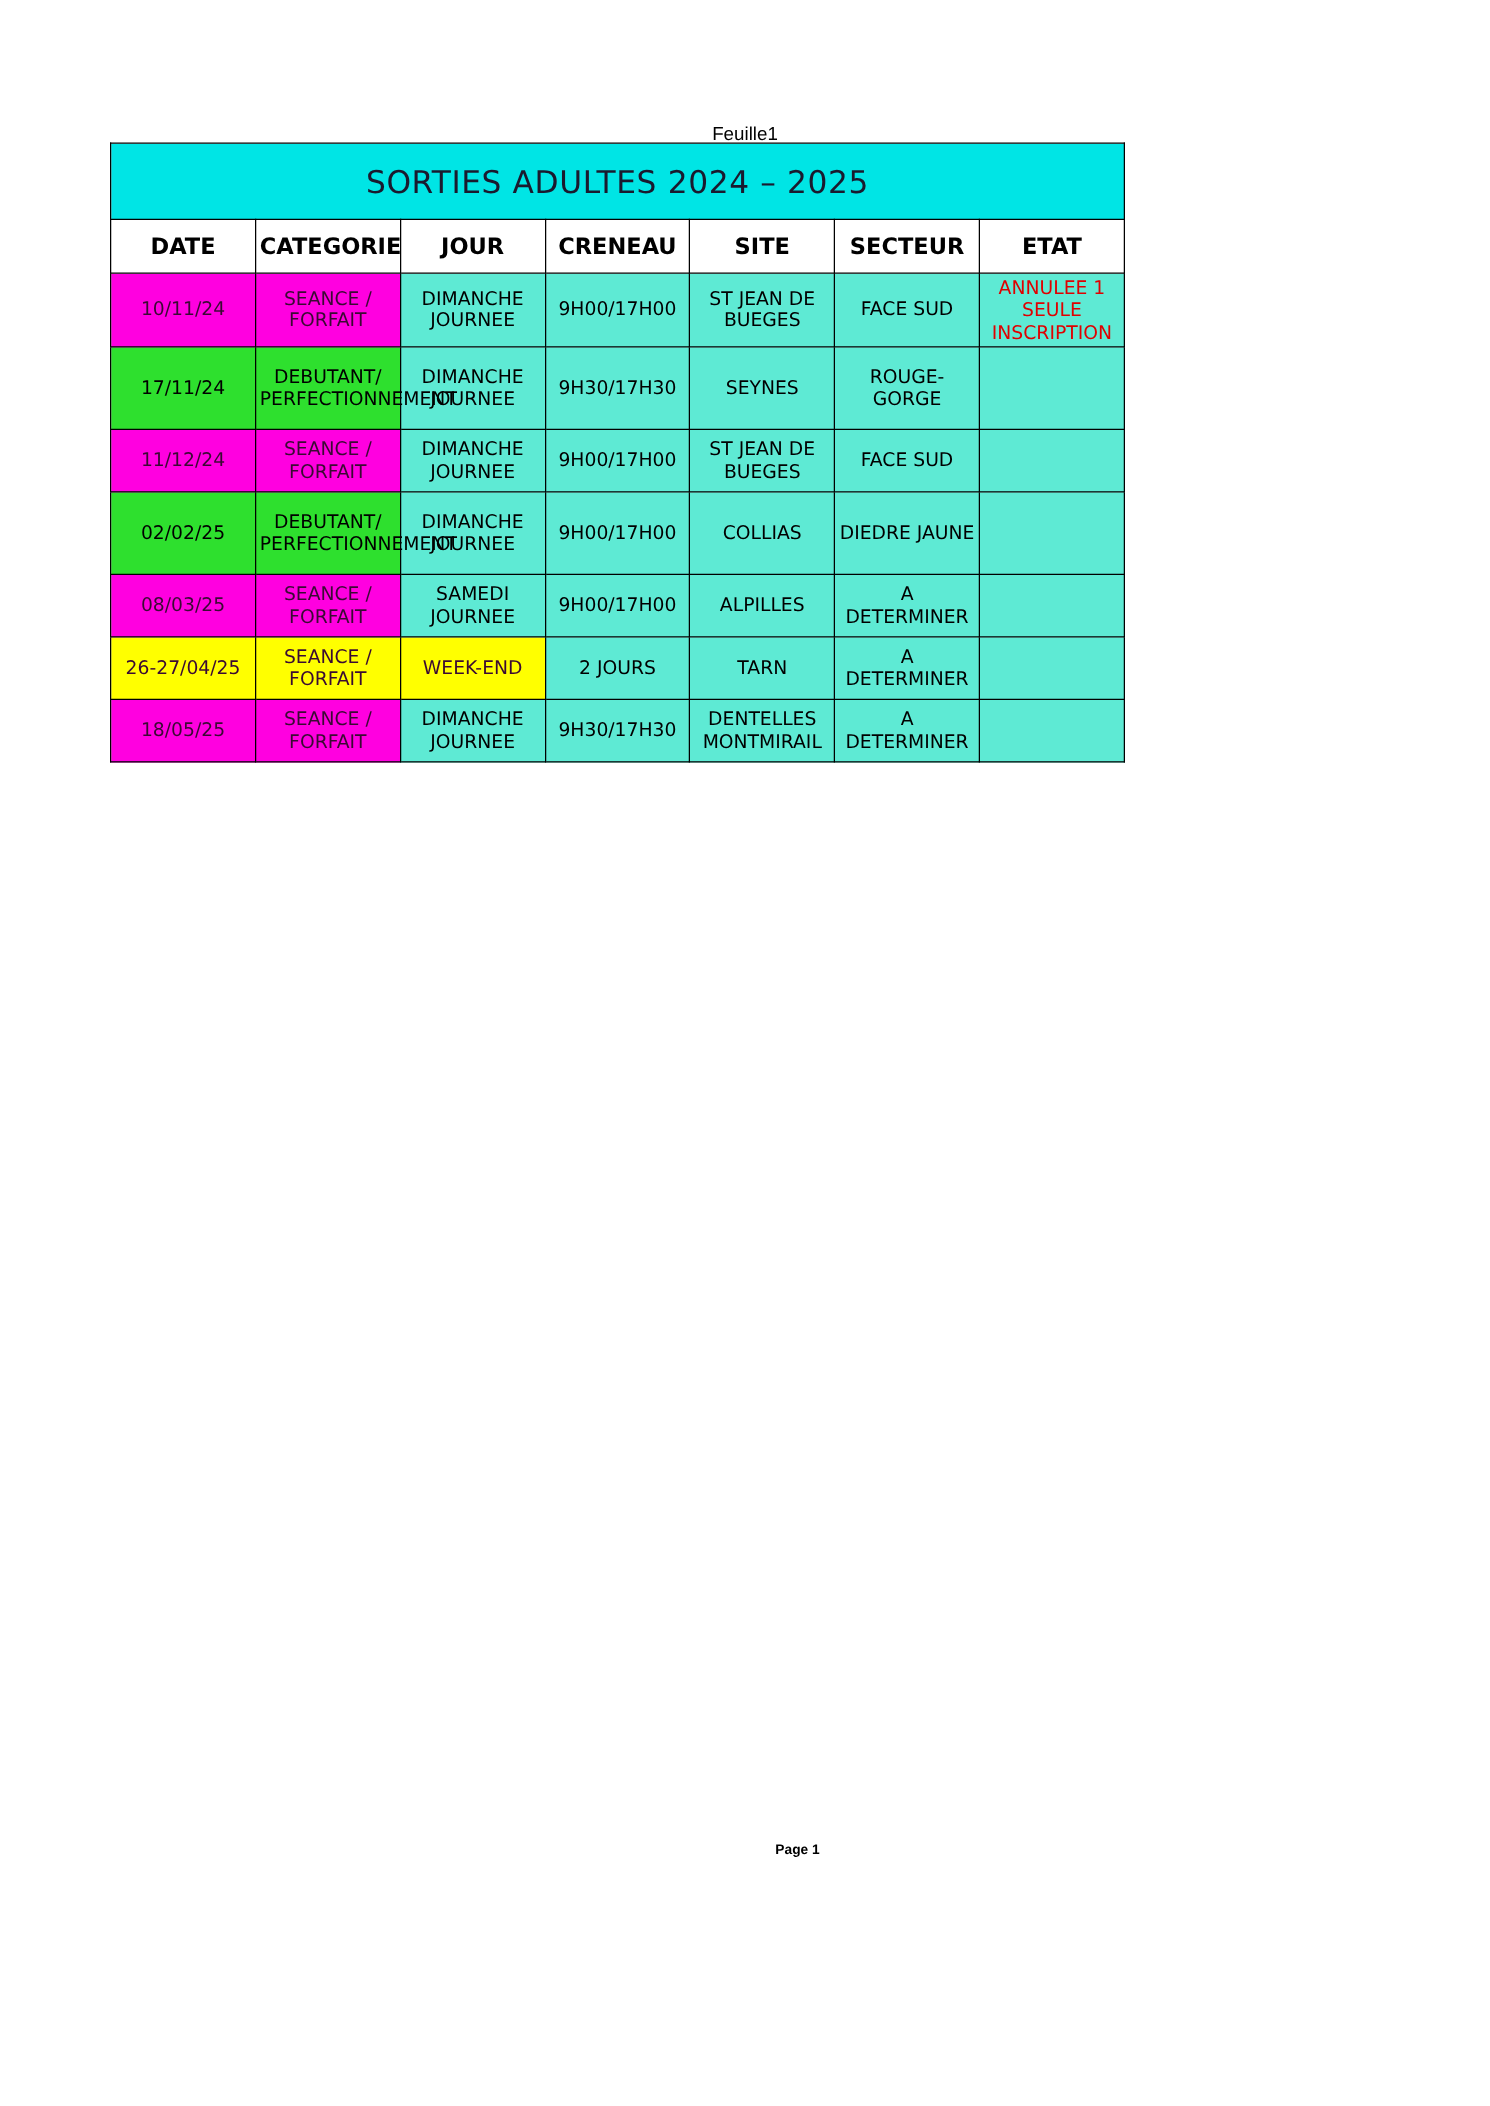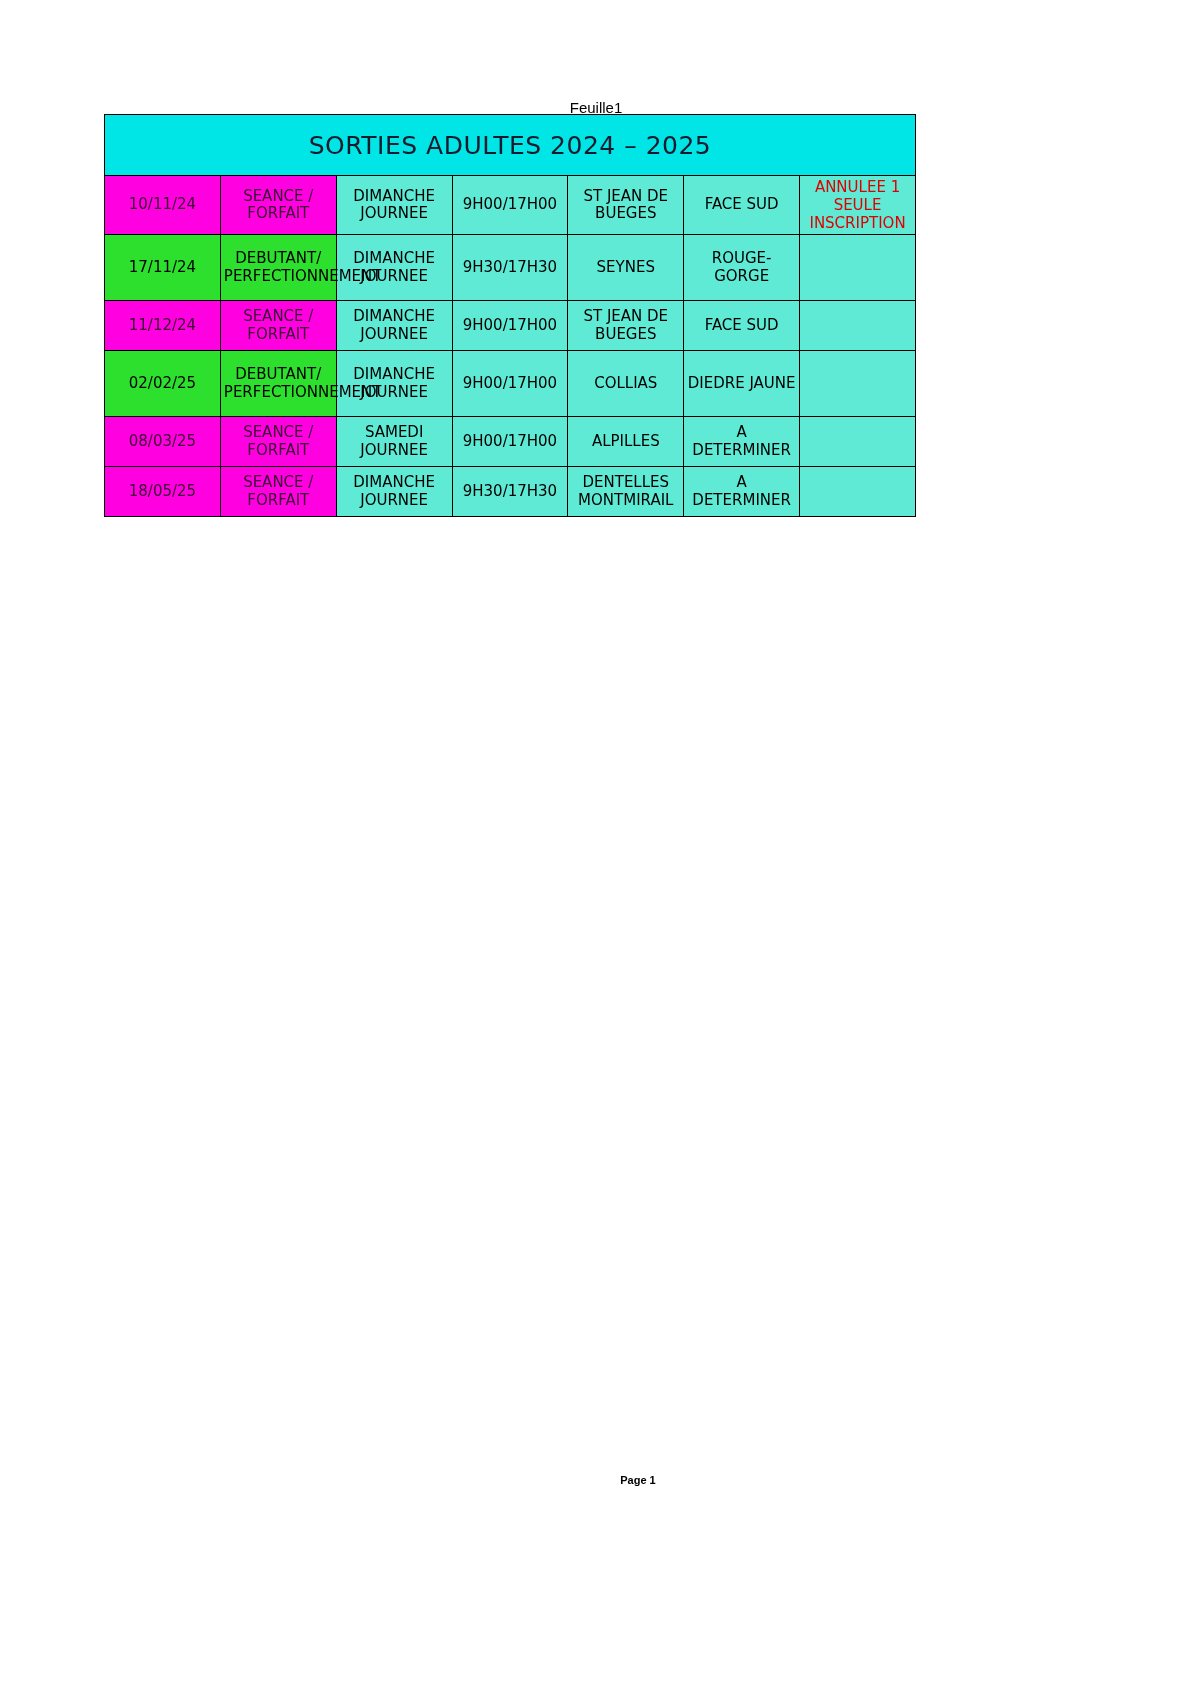--- a/index.html
+++ b/index.html
@@ -38,21 +38,21 @@
     text-align: center;
     font-size: 11px;
     font-weight: bold;
     font-family: "Liberation Sans", sans-serif;
     color: #000;
     padding-left: 42px;
   }
   .table-wrap {
     position: absolute;
     top: 114px;
-    left: 104px;
+    left: 88px;
     width: 964px;
   }
   table.sheet {
     border-collapse: collapse;
     table-layout: fixed;
     width: 812px;
   }
   table.sheet td, table.sheet th {
     border: 1px solid #000000;
     padding: 2px 3px;
@@ -105,20 +105,29 @@
 <div class="page">
 
   <div class="sheet-header">Feuille1</div>
 
   <div class="table-wrap">
     <table class="sheet">
       <tbody>
           <tr>
         <td class="title-cell" colspan="7">SORTIES ADULTES 2024 – 2025</td>
       </tr>
+      <tr>
+        <th class="head-cell r-date">DATE</th>
+        <th class="head-cell r-cat">CATEGORIE</th>
+        <th class="head-cell r-jour">JOUR</th>
+        <th class="head-cell r-cren">CRENEAU</th>
+        <th class="head-cell r-site">SITE</th>
+        <th class="head-cell r-sect">SECTEUR</th>
+        <th class="head-cell r-etat">ETAT</th>
+      </tr>
 
       <tr class="row-tall">
         <td class="cell bg-magenta txt-magenta-on">10/11/24</td>
         <td class="cell bg-magenta txt-magenta-on">SEANCE / FORFAIT</td>
         <td class="cell bg-white">DIMANCHE JOURNEE</td>
         <td class="cell bg-white">9H00/17H00</td>
         <td class="cell bg-white">ST JEAN DE BUEGES</td>
         <td class="cell bg-white">FACE SUD</td>
         <td class="cell bg-white txt-red">ANNULEE 1 SEULE INSCRIPTION</td>
       </tr>
@@ -156,20 +165,29 @@
       <tr class="row-tall">
         <td class="cell bg-magenta txt-magenta-on">08/03/25</td>
         <td class="cell bg-magenta txt-magenta-on">SEANCE / FORFAIT</td>
         <td class="cell bg-white">SAMEDI JOURNEE</td>
         <td class="cell bg-white">9H00/17H00</td>
         <td class="cell bg-white">ALPILLES</td>
         <td class="cell bg-white">A DETERMINER</td>
         <td class="cell bg-white"></td>
       </tr>
 
+      <tr class="row-tall">
+        <td class="cell bg-yellow txt-magenta-on">26-27/04/25</td>
+        <td class="cell bg-yellow txt-magenta-on">SEANCE / FORFAIT</td>
+        <td class="cell bg-yellow txt-magenta-on">WEEK-END</td>
+        <td class="cell bg-white">2 JOURS</td>
+        <td class="cell bg-white">TARN</td>
+        <td class="cell bg-white">A DETERMINER</td>
+        <td class="cell bg-white"></td>
+      </tr>
 
       <tr class="row-tall">
         <td class="cell bg-magenta txt-magenta-on">18/05/25</td>
         <td class="cell bg-magenta txt-magenta-on">SEANCE / FORFAIT</td>
         <td class="cell bg-white">DIMANCHE JOURNEE</td>
         <td class="cell bg-white">9H30/17H30</td>
         <td class="cell bg-white">DENTELLES MONTMIRAIL</td>
         <td class="cell bg-white">A DETERMINER</td>
         <td class="cell bg-white"></td>
       </tr>

